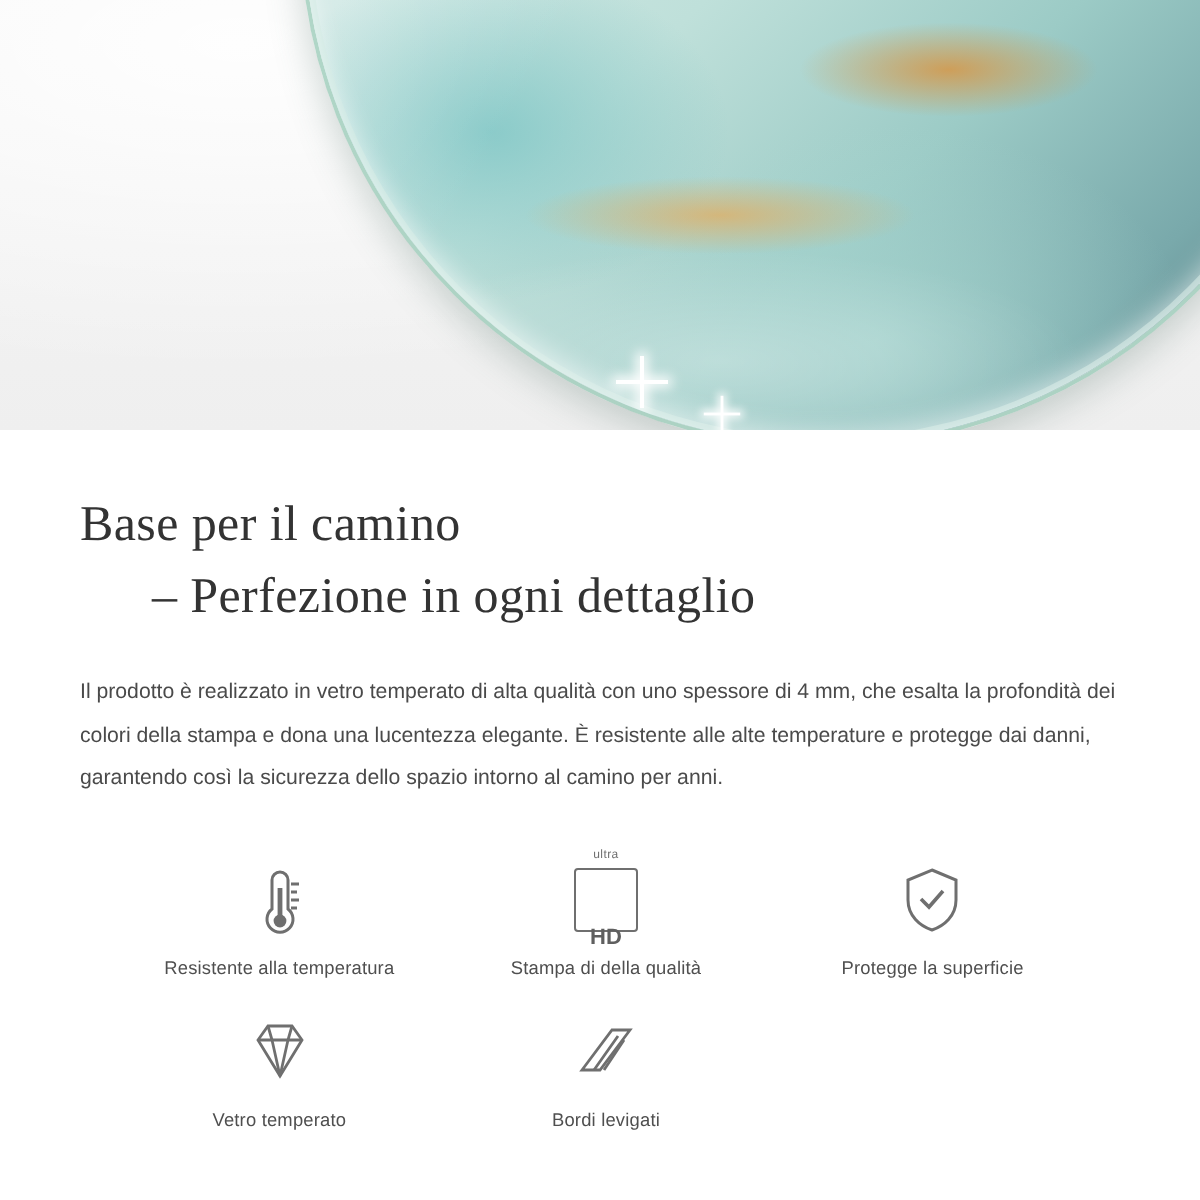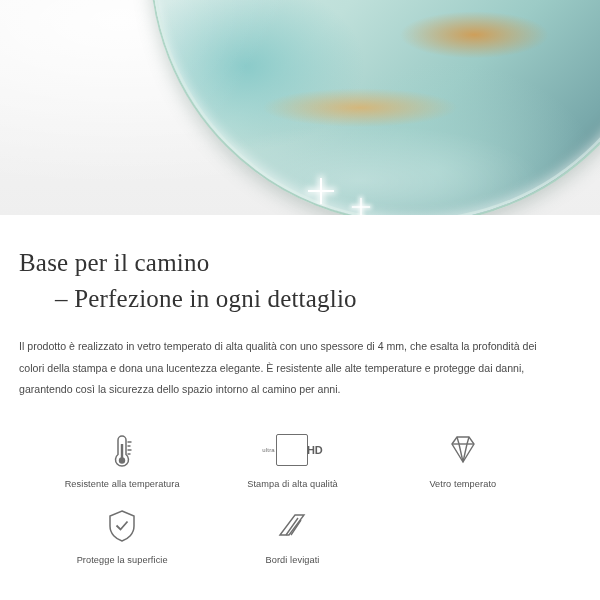--- a/index.html
+++ b/index.html
@@ -94,21 +94,21 @@
     background: #ffffff;
     box-shadow: 0 0 6px 2px rgba(255,255,255,0.9);
   }
   .sparkle::before { left: 12px; top: 0; width: 2px; height: 26px; }
   .sparkle::after  { top: 12px; left: 0; height: 2px; width: 26px; }
   .sparkle.s1 { left: 156px; top: 476px; }
   .sparkle.s2 { left: 196px; top: 492px; transform: scale(0.7); }
 
   
   .content {
-    padding: 18px 34px 0 19px;
+    padding: 18px 34px 0 40px;
   }
   .headline {
     font-family: "Liberation Serif", serif;
     font-size: 25px;
     line-height: 1.42;
     color: #333333;
     font-weight: 400;
     letter-spacing: 0.2px;
     margin: 12px 0 0 0;
   }
@@ -148,21 +148,21 @@
     text-align: left;
     letter-spacing: 0.1px;
   }
   .icon-svg { display: block; }
   .ultrahd-box {
     width: 30px;
     height: 30px;
     border: 1.4px solid #6f6f6f;
     border-radius: 2px;
     display: flex;
-    flex-direction: row;
+    flex-direction: column;
     align-items: center;
     justify-content: center;
     line-height: 1;
     gap: 32px;
   }
   .ultrahd-box .u-small {
     font-size: 6px;
     color: #6f6f6f;
     letter-spacing: 0.2px;
   }
@@ -212,46 +212,46 @@
         <div class="feature-label">Resistente alla temperatura</div>
       </div>
 
       <div class="feature">
         <div class="feature-icon">
           <div class="ultrahd-box">
             <span class="u-small">ultra</span>
             <span class="u-big">HD</span>
           </div>
         </div>
-        <div class="feature-label">Stampa di alta qualità</div>
+        <div class="feature-label">Stampa di della qualità</div>
+      </div>
+
+      <div class="feature">
+        <div class="feature-icon">
+          <svg class="icon-svg" width="34" height="40" viewBox="0 0 34 40" fill="none" stroke="#6f6f6f" stroke-width="1.5">
+            <path d="M17 5 L29 10 v10 c0 8 -6 13 -12 15 c-6 -2 -12 -7 -12 -15 V10 z"></path>
+            <path d="M11.5 19.5 l4 4 l7 -8" stroke-width="1.8"></path>
+          </svg>
+        </div>
+        <div class="feature-label">Protegge la superficie</div>
       </div>
 
       <div class="feature">
         <div class="feature-icon">
           <svg class="icon-svg" width="38" height="36" viewBox="0 0 38 36" fill="none" stroke="#6f6f6f" stroke-width="1.4">
             <path d="M8 12 L13 5 h12 l5 7 L19 30 z"></path>
             <path d="M8 12 h22"></path>
             <path d="M13 5 l2 7 M25 5 l-2 7 M15 12 l4 18 M23 12 l-4 18"></path>
           </svg>
         </div>
         <div class="feature-label">Vetro temperato</div>
       </div>
 
       <div class="feature">
         <div class="feature-icon">
-          <svg class="icon-svg" width="34" height="40" viewBox="0 0 34 40" fill="none" stroke="#6f6f6f" stroke-width="1.5">
-            <path d="M17 5 L29 10 v10 c0 8 -6 13 -12 15 c-6 -2 -12 -7 -12 -15 V10 z"></path>
-            <path d="M11.5 19.5 l4 4 l7 -8" stroke-width="1.8"></path>
-          </svg>
-        </div>
-        <div class="feature-label">Protegge la superficie</div>
-      </div>
-
-      <div class="feature">
-        <div class="feature-icon">
           <svg class="icon-svg" width="38" height="34" viewBox="0 0 38 34" fill="none" stroke="#6f6f6f" stroke-width="1.4">
             <path d="M7 26 L22 6 L31 6 L16 26 z"></path>
             <path d="M13 26 L25 9 M18 26 L28 11"></path>
           </svg>
         </div>
         <div class="feature-label">Bordi levigati</div>
       </div>
 
 
     </div>

